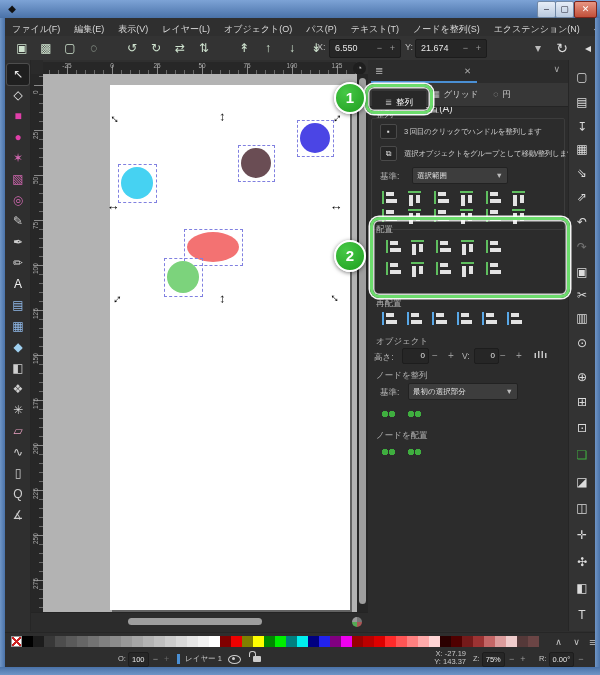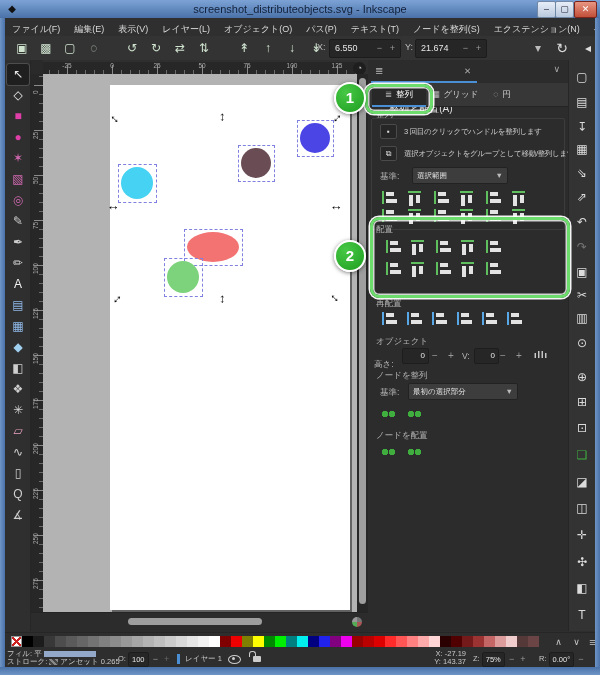--- a/index.html
+++ b/index.html
@@ -61,21 +61,21 @@
   .dock{position:absolute;left:363px;top:0;width:200px;height:571px;background:#2c2c2c;border-right:1px solid #262626;font-size:8.5px;color:#c8c8c8;}
   .dhead{position:absolute;left:0;top:0;width:200px;height:23px;border-bottom:1px solid #242424;}
   .dhead .ti{position:absolute;left:7px;top:5px;color:#bbb;font-size:10px;}
   .dhead .tt{position:absolute;left:21px;top:2px;font-size:10px;color:#e0e0e0;margin-top:40px;}
   .dhead .tx{position:absolute;left:96px;top:6px;color:#aaa;}
   .dhead .tc{position:absolute;right:8px;top:4px;color:#aaa;font-size:9px;}
   .dunderline{position:absolute;left:3px;top:21px;width:106px;height:2px;background:#4a8fd4;}
   .ptabs{position:absolute;left:0;top:23px;width:200px;height:23px;background:#373737;border-bottom:1px solid #242424;}
   .ptab{position:absolute;top:0;height:22px;line-height:22px;color:#cfcfcf;}
   .ptab .pg{margin-right:4px;color:#b5b5b5;}
-  .ptab.active{background:#282828;border-bottom:2px solid #4a8fd4;color:#fff;}
+  .ptab.active{background:#282828;border-bottom:2px solid #4a8fd4;color:#fff;margin-top:8px;}
   #tabAlign{left:4px;width:54px;text-align:center;}
   #tabGrid{left:60px;width:54px;text-align:center;}
   #tabCirc{left:116px;width:36px;text-align:center;}
   .plabel{position:absolute;color:#b4b4b4;}
   .pframe{position:absolute;border:1px solid #3c3c3c;border-radius:2px;}
   .ptoggle{position:absolute;width:15px;height:13px;background:#262626;border:1px solid #4a4a4a;border-radius:2px;color:#ddd;font-size:8px;line-height:13px;text-align:center;}
   .ptext{position:absolute;font-size:7.5px;letter-spacing:-.3px;color:#cfcfcf;white-space:nowrap;}
   .pdrop{position:absolute;height:15px;background:#3d3d3d;border:1px solid #222;border-radius:2px;color:#e2e2e2;font-size:7.5px;line-height:15px;padding:0 4px;white-space:nowrap;}
   .pdrop .dar{float:right;margin-left:6px;color:#bbb;}
   .icorow{position:absolute;display:flex;gap:9px;}
@@ -125,21 +125,20 @@
 </head>
 <body>
 
 <div class="win">
   <div class="bstrip" id="borderL"></div>
   <div class="bstrip" id="borderR"></div>
   <div class="bstrip" id="borderB"></div>
 
   <div class="titlebar">
     <span class="appicon">◆</span>
-    <span>screenshot_distributeobjects.svg - Inkscape</span>
     <span class="winbtn" id="btnMin">–</span>
     <span class="winbtn" id="btnMax">▢</span>
     <span class="winbtn" id="btnClose">✕</span>
   </div>
 
   <div class="menubar" id="menubar"><div class="mitem">ファイル(F)</div><div class="mitem">編集(E)</div><div class="mitem">表示(V)</div><div class="mitem">レイヤー(L)</div><div class="mitem">オブジェクト(O)</div><div class="mitem">パス(P)</div><div class="mitem">テキスト(T)</div><div class="mitem">ノードを整列(S)</div><div class="mitem">エクステンション(N)</div><div class="mitem">ヘルプ(H)</div></div>
 
   <div class="toolctrl" id="toolctrl">
     <span class="tclabel" style="left:312px">X:</span>
     <div class="tcfield" style="left:324px;width:70px">
@@ -317,21 +316,21 @@
       <div class="icorow" id="rearrRow" style="left:12px;top:251px;gap:8px">
           <div class="ai blue"></div>
           <div class="ai blue"></div>
           <div class="ai blue"></div>
           <div class="ai blue"></div>
           <div class="ai blue"></div>
           <div class="ai blue"></div>
         </div>
 
       <span class="plabel" style="left:8px;top:276px">オブジェクト</span>
-      <span class="plabel" style="left:6px;top:299px">高さ:</span>
+      <span class="plabel" style="left:6px;top:292px">高さ:</span>
       <div class="spinval" style="left:34px;top:288px;width:22px">0</div>
       <span class="spinbtn" style="left:64px;top:288px">−</span>
       <span class="spinbtn" style="left:80px;top:288px">+</span>
       <span class="plabel" style="left:94px;top:291px">V:</span>
       <div class="spinval" style="left:106px;top:288px;width:20px">0</div>
       <span class="spinbtn" style="left:132px;top:288px">−</span>
       <span class="spinbtn" style="left:148px;top:288px">+</span>
       <span class="barsico" style="left:166px;top:290px">ıllı</span>
 
       <span class="plabel" style="left:8px;top:310px">ノードを整列</span>
@@ -428,24 +427,20 @@
       <div class="sw" style="left: 457px; background: rgb(117, 26, 26);"></div>
       <div class="sw" style="left: 468px; background: rgb(156, 51, 51);"></div>
       <div class="sw" style="left: 479px; background: rgb(196, 102, 102);"></div>
       <div class="sw" style="left: 490px; background: rgb(220, 156, 156);"></div>
       <div class="sw" style="left: 501px; background: rgb(240, 204, 204);"></div>
       <div class="sw" style="left: 512px; background: rgb(85, 57, 57);"></div>
       <div class="sw" style="left: 523px; background: rgb(107, 69, 69);"></div>
     </div>
 
   <div class="statusbar">
-    <div class="sb" style="left:2px;width:110px">
-      <div class="fsrow"><span>フィル:</span> <span>平</span><span class="fillsw"></span></div>
-      <div class="fsrow"><span>ストローク:</span><span class="strokesw"></span><span>アンセット</span> <span>0.265</span></div>
-    </div>
     <div class="sb" style="left:113px;line-height:17px">
       <span>O:</span>
       <span class="sbfield">100</span>
       <span class="mini">−</span>
       <span class="mini" style="color:#666">+</span>
     </div>
     <div class="sb" style="left:172px;line-height:17px">
       <span class="layerbar"></span>
       <span>レイヤー 1</span>
       <span class="eyeico"></span>

